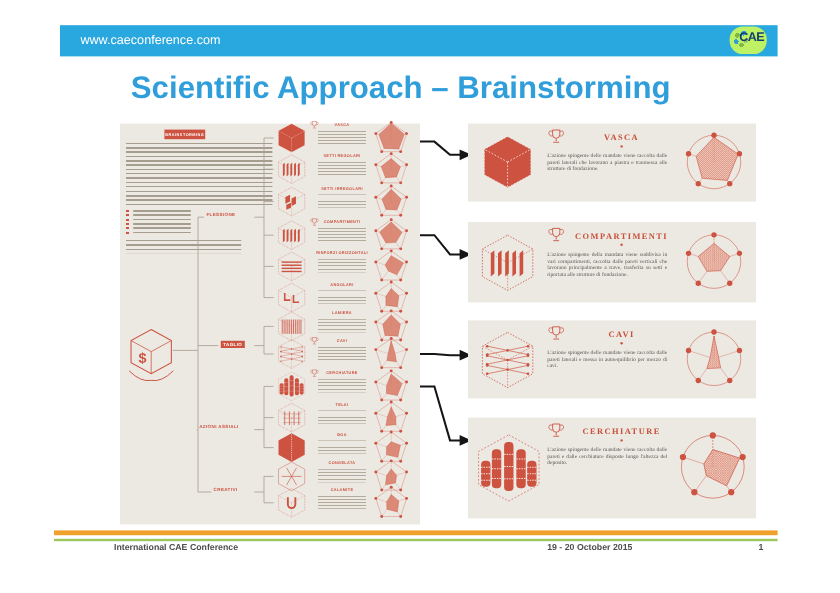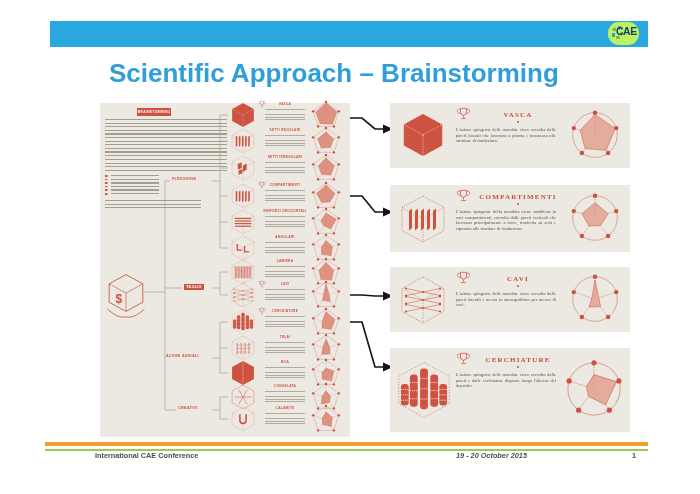--- a/index.html
+++ b/index.html
@@ -40,40 +40,41 @@
     font-family:"Liberation Serif",serif;font-size:7px;font-weight:bold;color:#C84F39;letter-spacing:1.2px;white-space:nowrap;}
   .sol .sdot{position:absolute;left:127px;top:18px;width:2px;height:2px;background:#CD5240;border-radius:50%;}
   .sol .sdesc{position:absolute;left:66px;top:24px;width:100px;font-family:"Liberation Serif",serif;
     font-size:4.6px;line-height:5.5px;color:#5a5650;text-align:justify;}
   .sol .sradar{position:absolute;}
   .stripe{position:absolute;left:45px;width:603px;}
   .stripe.orange{top:442px;height:3.5px;background:#F0A12B;}
   .stripe.green{top:448.5px;height:2.5px;background:#9CC75F;}
   .footer{position:absolute;top:451px;left:0;width:700px;font-size:7.3px;font-weight:bold;color:#4d4d4d;}
   .footer .f1{position:absolute;left:95px;text-align:right;}
-  .footer .f2{position:absolute;left:456px;font-style:italic;}
+  .footer .f2{position:absolute;left:456px;}
   .footer .f3{position:absolute;left:632px;}
   svg{display:block;}
 </style>
 </head>
 <body>
 
 <svg width="0" height="0" style="position:absolute">
   <defs>
     <pattern id="xh" width="3" height="3" patternUnits="userSpaceOnUse">
       <path d="M0,3 L3,0 M0,0 L3,3" stroke="#CD5240" stroke-width="0.55" opacity="0.8"></path>
     </pattern>
     <pattern id="xh2" width="2.5" height="2.5" patternUnits="userSpaceOnUse">
       <path d="M0,2.5 L2.5,0 M0,0 L2.5,2.5" stroke="#CD5240" stroke-width="0.7" opacity="0.85"></path>
     </pattern>
   </defs>
 </svg>
 
 <div class="page">
   <div class="topbar">
+    <span class="url">www.caeconference.com</span>
     <div class="logo">
       <span class="logo-dots"></span>
       <span class="logo-text">CAE</span>
     </div>
   </div>
   <h1 class="title">Scientific Approach – Brainstorming</h1>
 
   <div class="board">
     <svg id="treeSvg" width="250" height="334" style="position:absolute;left:0;top:0">
         <line x1="65" y1="78" x2="65" y2="307" stroke="#b3a89c" stroke-width="0.8"></line>

